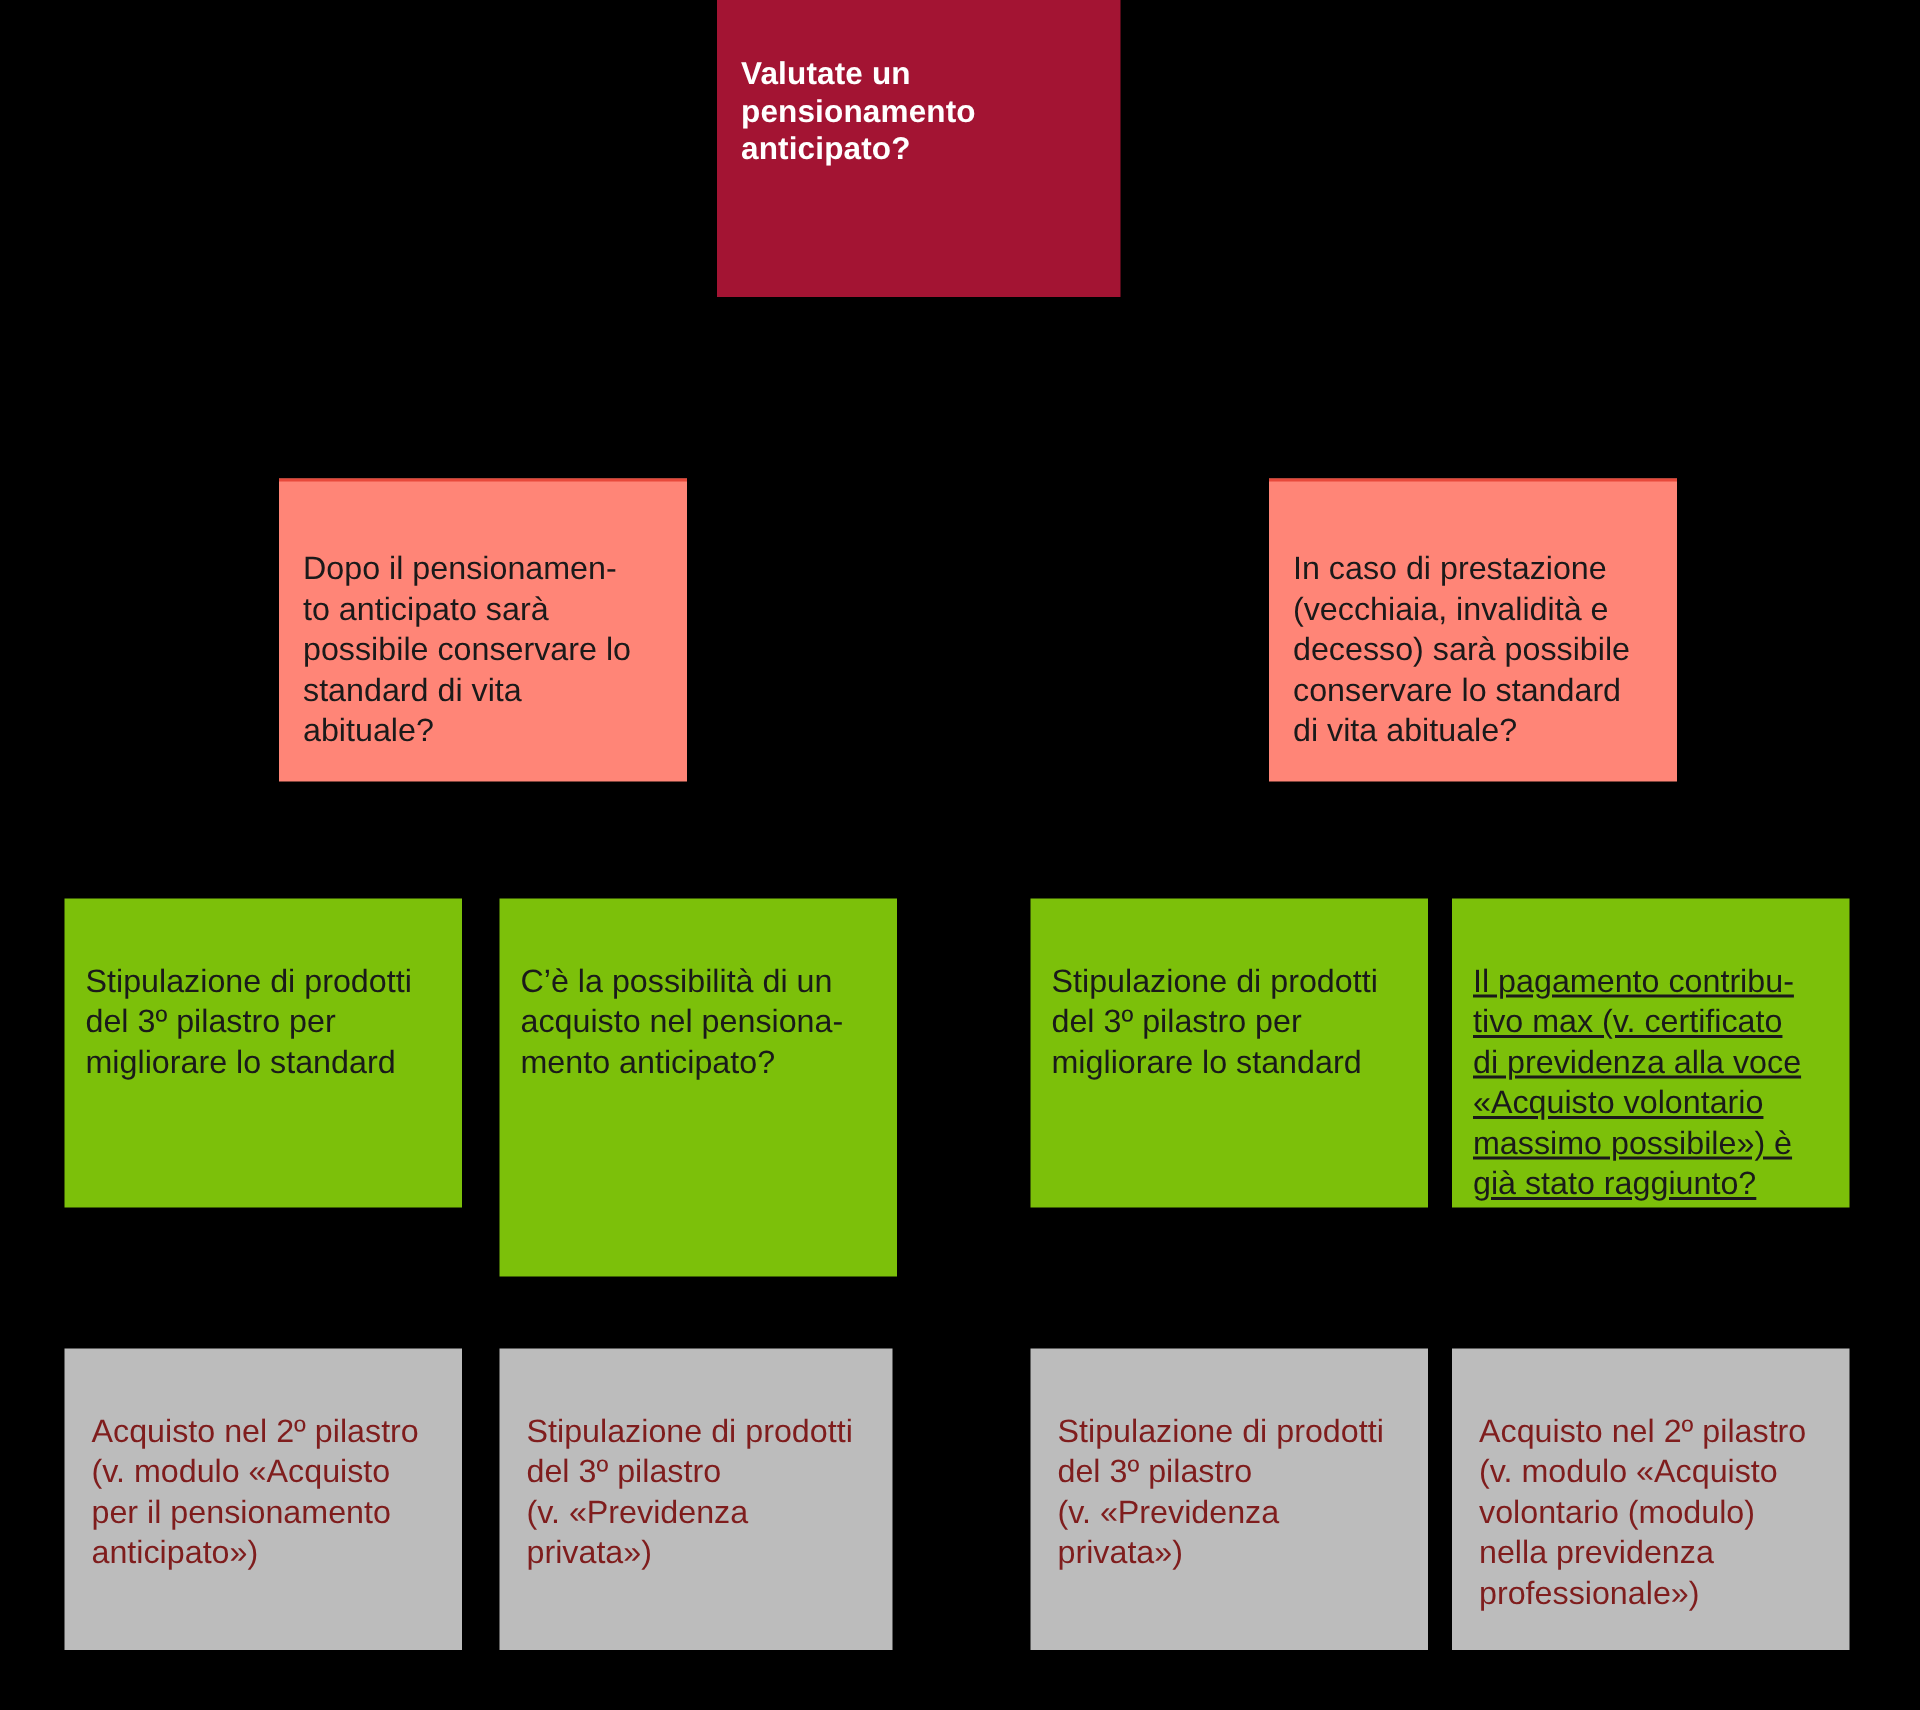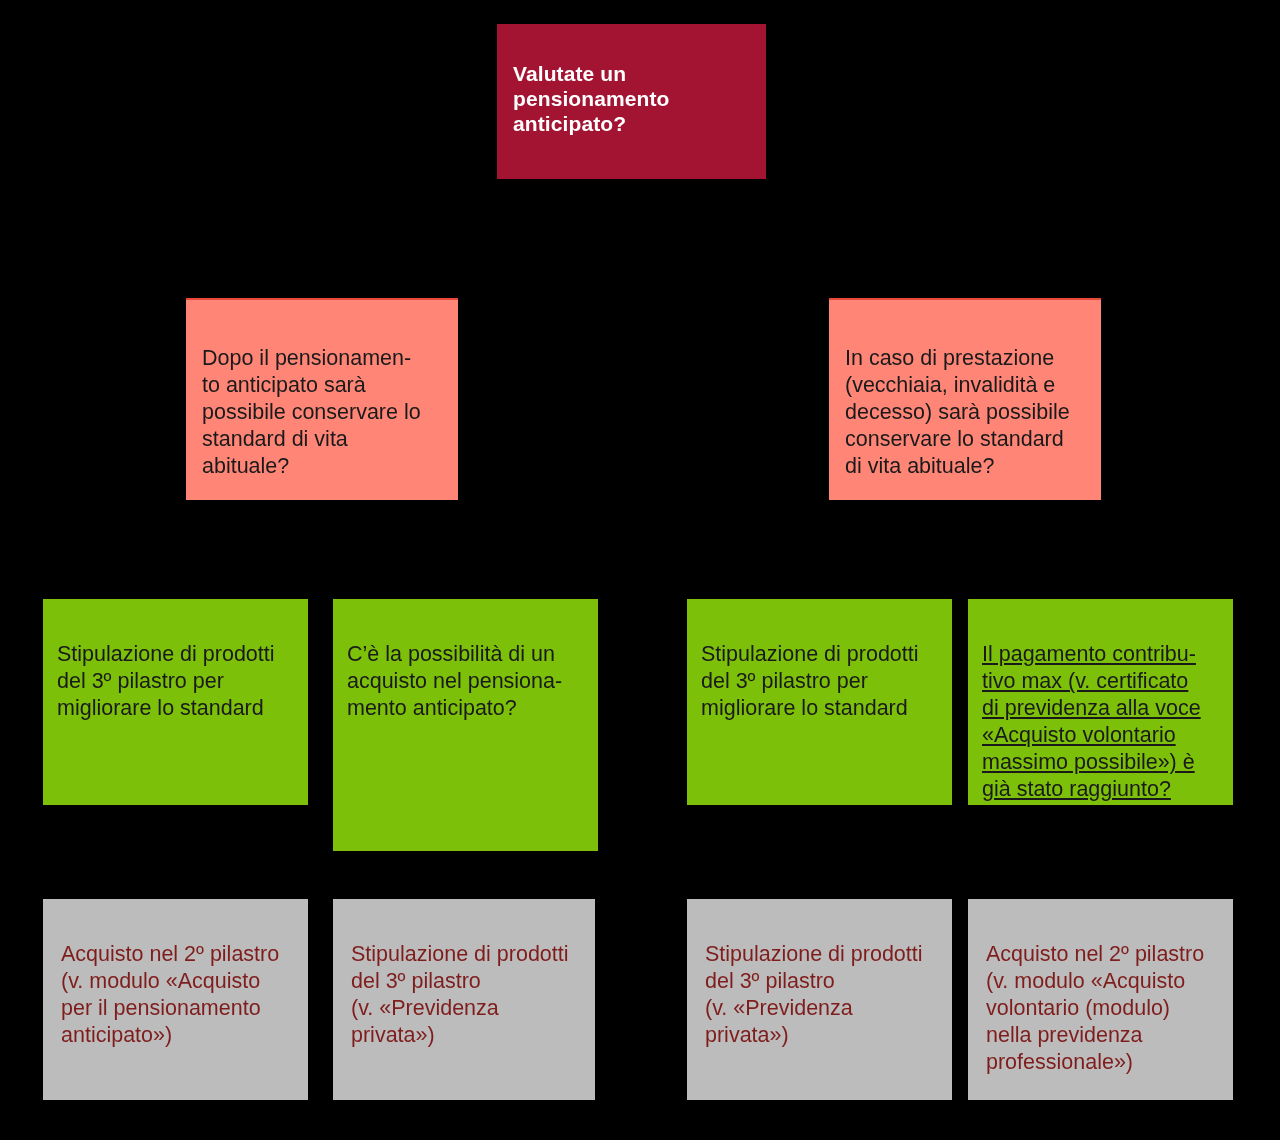--- a/index.html
+++ b/index.html
@@ -44,20 +44,21 @@
   }
 
   
   .node--pink {
     background: #FF8577;
     color: #1A1A1A;
     font-size: 21.5px;
     line-height: 27px;
     padding: 18px 8px 10px 16px;
     border-top: 2px solid #E8493B;
+    margin-top: 21px;
   }
 
   
   .node--green {
     background: #7CC00A;
     color: #1A1A1A;
     font-size: 21.5px;
     line-height: 27px;
     padding: 15px 6px 10px 14px;
   }
@@ -101,35 +102,35 @@
   <div class="connector connector--v" style="left:964px; top:500px; height:32px;"></div>
   <div class="connector connector--h" style="left:819px; top:532px; width:293px;"></div>
   <div class="connector connector--v" style="left:819px; top:532px; height:67px;"></div>
   <div class="connector connector--v" style="left:1110px; top:532px; height:67px;"></div>
 
   <div class="connector connector--v" style="left:175px; top:805px; height:94px;"></div>
   <div class="connector connector--v" style="left:466px; top:805px; height:94px;"></div>
   <div class="connector connector--v" style="left:819px; top:805px; height:94px;"></div>
   <div class="connector connector--v" style="left:1110px; top:805px; height:94px;"></div>
 
-  <div class="node node--root" style="left:497px; top:0px; width:269px; height:155px;margin-top:24px;">
+  <div class="node node--root" style="left:478px; top:0px; width:269px; height:198px;">
     <span class="node-text">Valutate un
 pensionamento
 anticipato?</span>
   </div>
 
   <div class="node node--pink" style="left:186px; top:298px; width:272px; height:202px;">
     <span class="node-text">Dopo il pensionamen-
 to anticipato sarà
 possibile conservare lo
 standard di vita
 abituale?</span>
   </div>
 
-  <div class="node node--pink" style="left:829px; top:298px; width:272px; height:202px;">
+  <div class="node node--pink" style="left:846px; top:298px; width:272px; height:202px;">
     <span class="node-text">In caso di prestazione
 (vecchiaia, invalidità e
 decesso) sarà possibile
 conservare lo standard
 di vita abituale?</span>
   </div>
 
   <div class="node node--green" style="left:43px; top:599px; width:265px; height:206px;">
     <span class="node-text">Stipulazione di prodotti
 del 3º pilastro per

